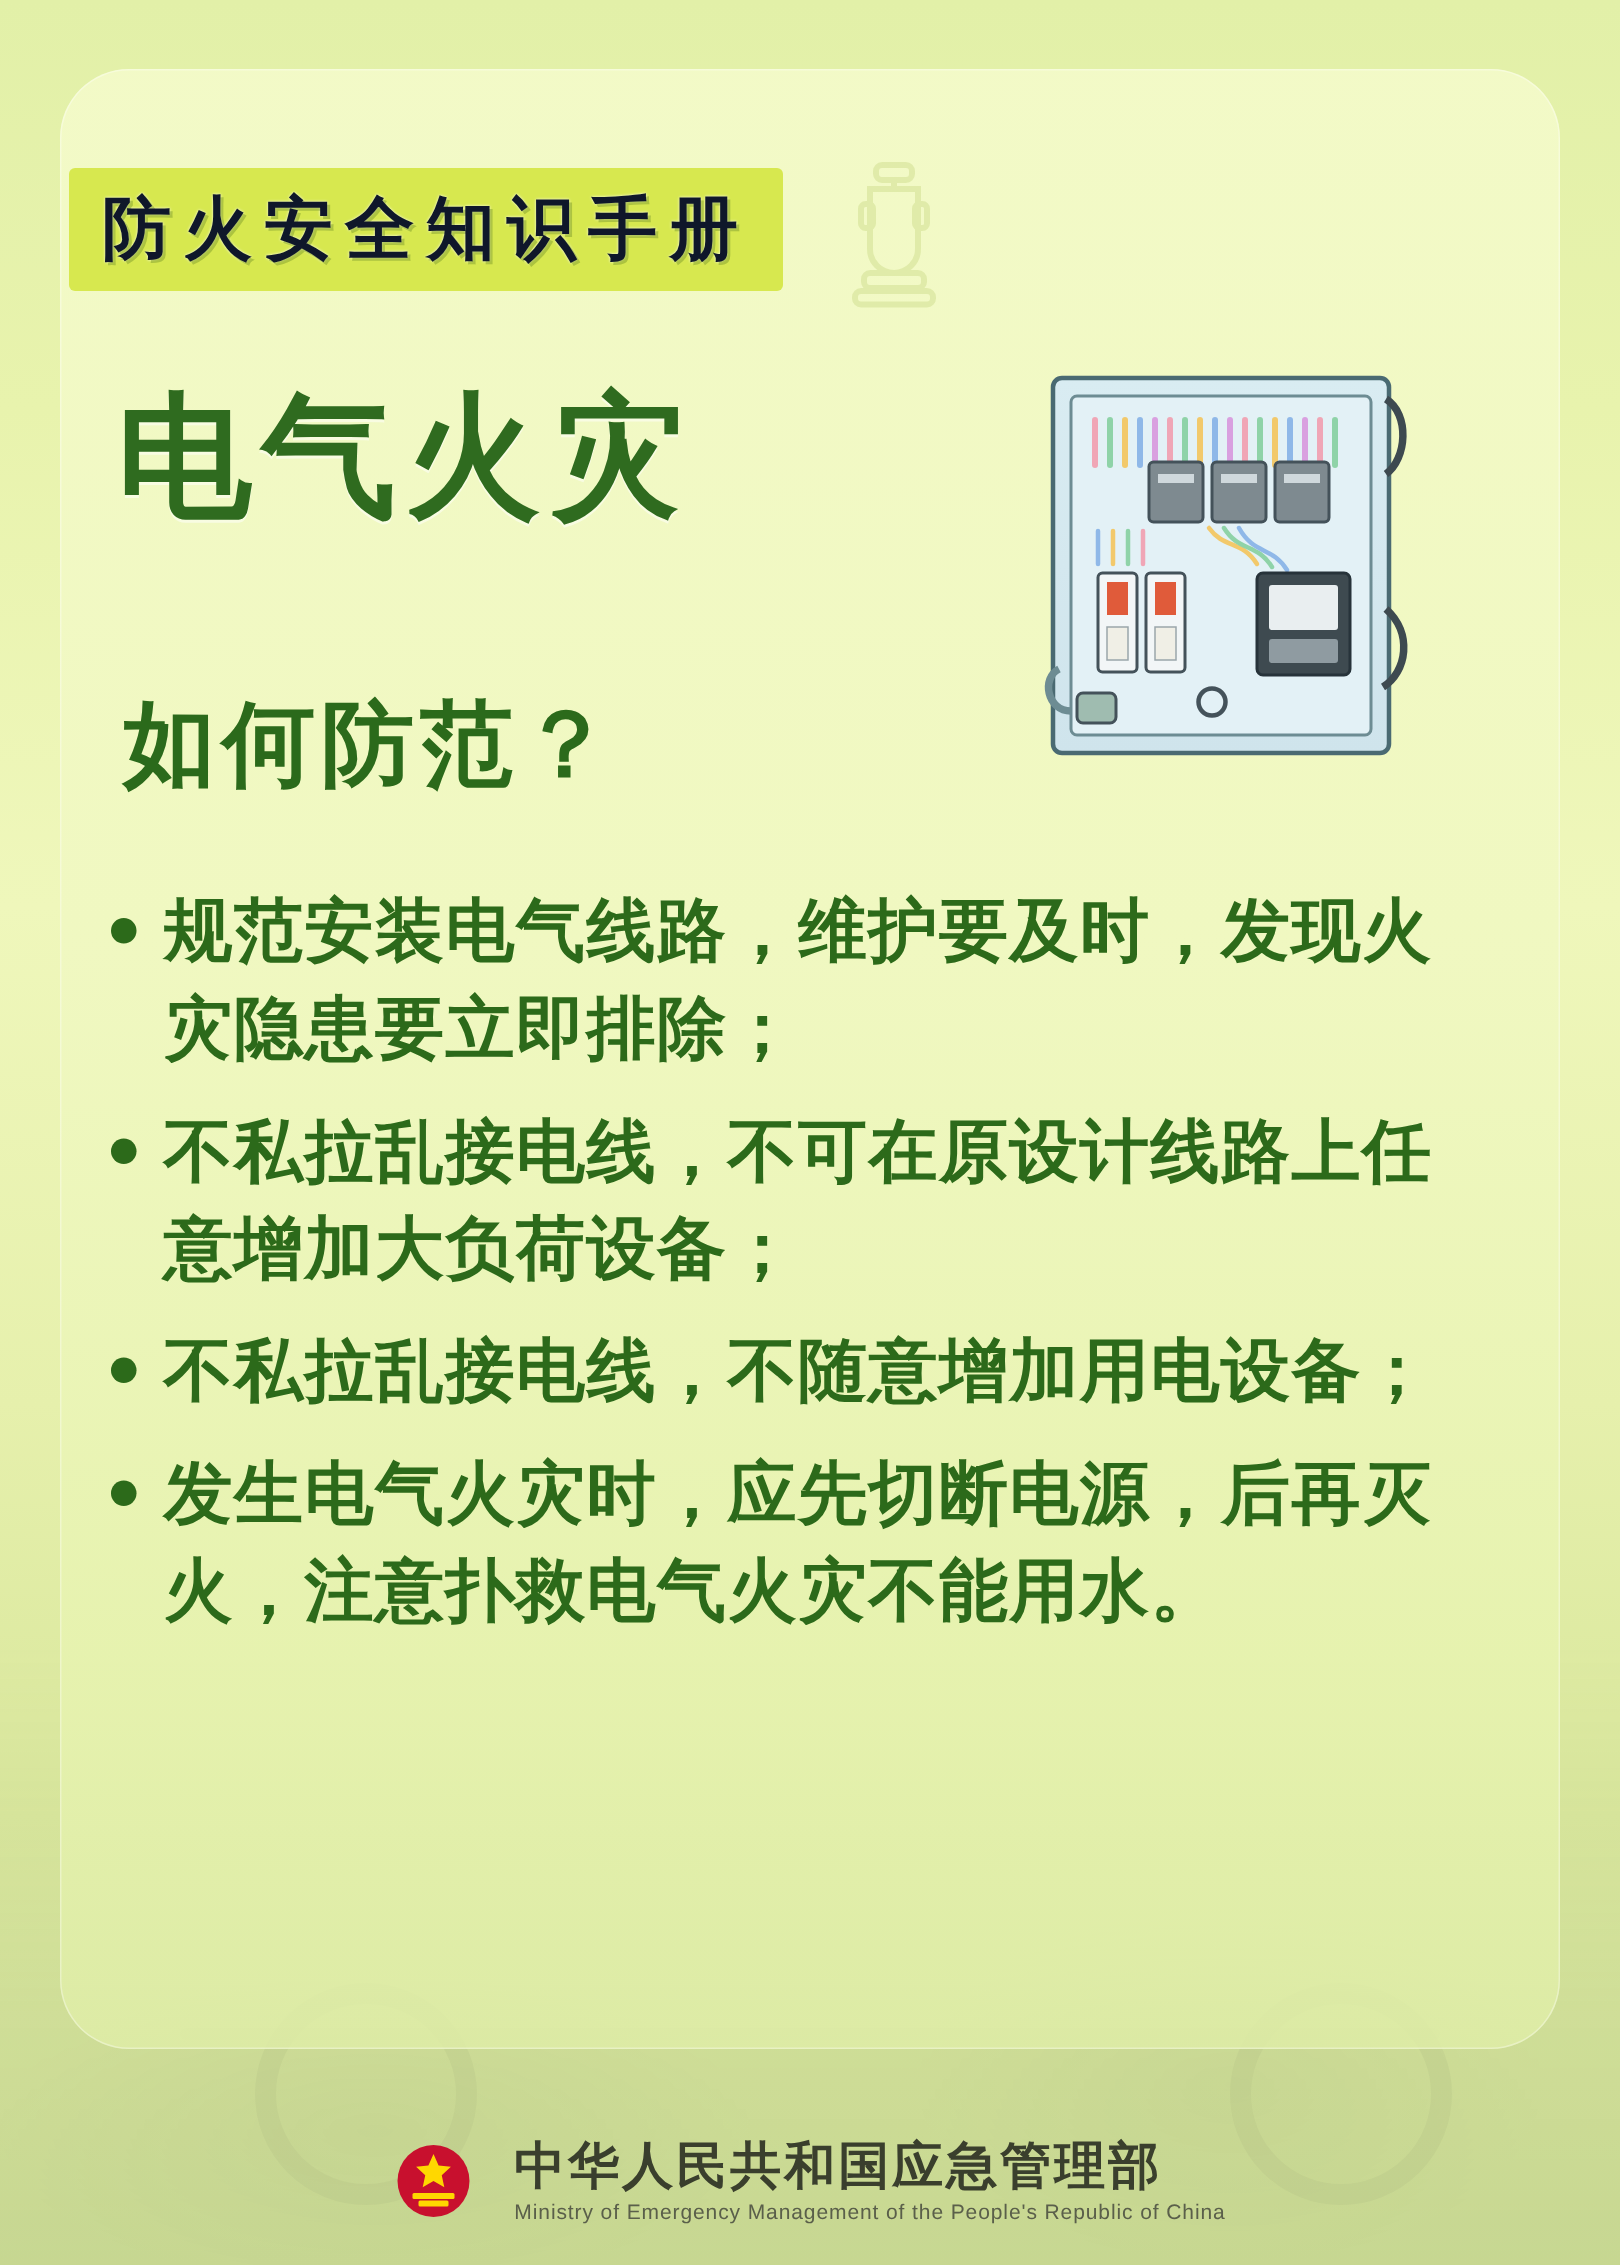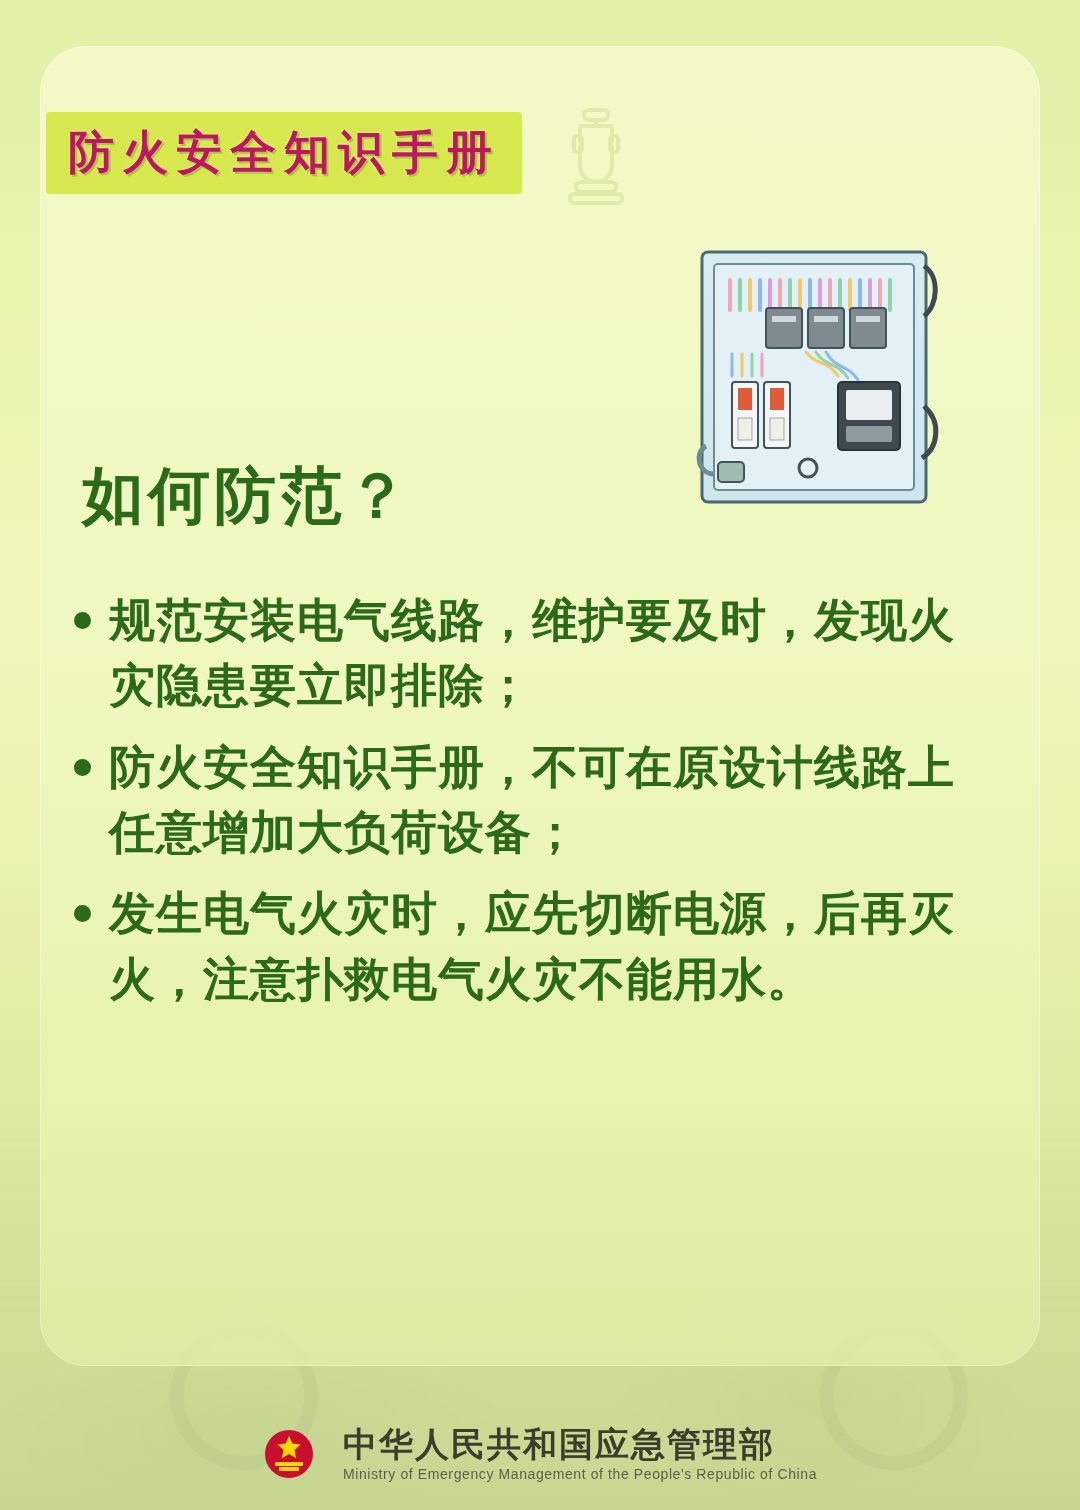--- a/index.html
+++ b/index.html
@@ -85,21 +85,21 @@
     display: flex;
     align-items: center;
     background: #d7e84f;
     border-radius: 4px;
   }
   .ribbon-text {
     font-family: "DejaVu Sans", "Liberation Sans", sans-serif;
     font-size: 46px;
     font-weight: 700;
     letter-spacing: 8px;
-    color: #be185d;
+    color: #0f172a;
     text-shadow:
       2px 2px 0 rgba(120,150,40,0.45),
       0 0 2px rgba(255,255,255,0.9);
     white-space: nowrap;
   }
 
   
   .headline {
     position: absolute;
     left: 78px;
@@ -220,20 +220,21 @@
       <rect x="16" y="86" width="40" height="10" rx="4"></rect>
       <rect x="10" y="98" width="52" height="9" rx="4"></rect>
       <path d="M36 24 v6"></path>
     </g>
   </svg>
 
   <div class="ribbon">
     <span class="ribbon-text">防火安全知识手册</span>
   </div>
 
+  <div class="headline">电气火灾</div>
   <div class="subhead">如何防范？</div>
 
   <div class="illus">
     <svg width="262" height="282" viewBox="0 0 262 282">
       <defs>
         <linearGradient id="boxbg" x1="0" y1="0" x2="0" y2="1">
           <stop offset="0%" stop-color="#d9ecf2"></stop>
           <stop offset="100%" stop-color="#cfe4ec"></stop>
         </linearGradient>
       </defs>
@@ -299,21 +300,25 @@
     </svg>
   </div>
 
   <div class="list">
     <div class="item">
       <div class="dot"></div>
       <div class="item-text">规范安装电气线路，维护要及时，发现火灾隐患要立即排除；</div>
     </div>
     <div class="item">
       <div class="dot"></div>
-      <div class="item-text">防火安全知识手册，不可在原设计线路上任意增加大负荷设备；</div>
+      <div class="item-text">不私拉乱接电线，不可在原设计线路上任意增加大负荷设备；</div>
+    </div>
+    <div class="item">
+      <div class="dot"></div>
+      <div class="item-text">不私拉乱接电线，不随意增加用电设备；</div>
     </div>
     <div class="item">
       <div class="dot"></div>
       <div class="item-text">发生电气火灾时，应先切断电源，后再灭火，注意扑救电气火灾不能用水。</div>
     </div>
   </div>
 
   <div class="footer">
     <svg class="emblem" viewBox="0 0 52 52">
       <circle cx="26" cy="26" r="24" fill="#c8102e"></circle>

